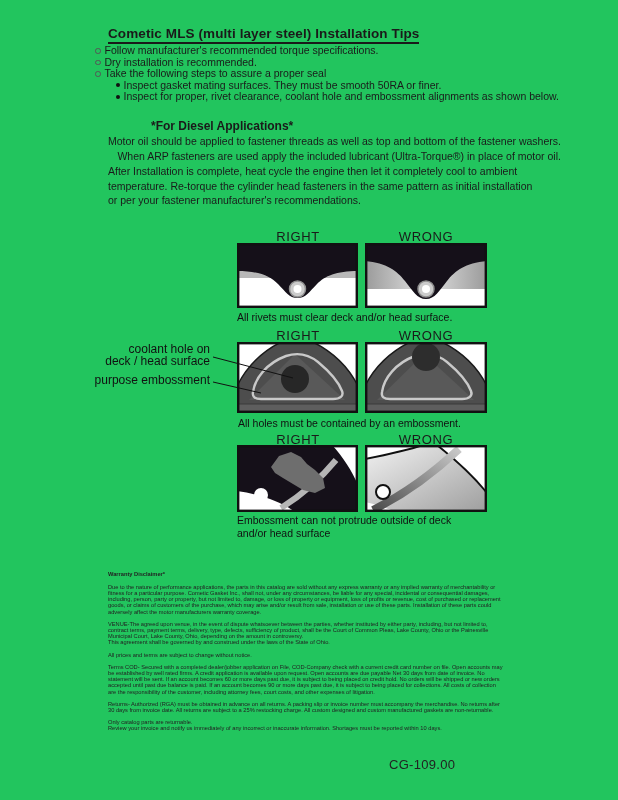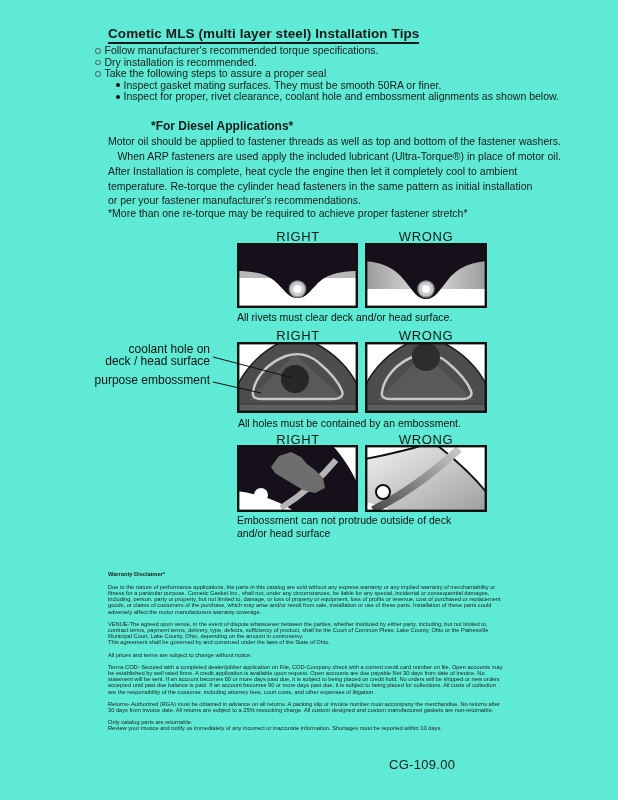--- a/index.html
+++ b/index.html
@@ -1,17 +1,17 @@
 <!DOCTYPE html>
 <html><head>
 <meta charset="utf-8">
 <style>
   html,body { margin:0; padding:0; background:#ffffff; }
   #page {
-    position:relative; width:618px; height:800px; background:#5eead4;
+    position:relative; width:618px; height:800px; background:#22c55e;
     font-family:"Liberation Sans", sans-serif; color:#1a1a1a; overflow:hidden;
   }
   .abs { position:absolute; }
   .pre { white-space:pre-line; }
 
   .doc-title {
     left:108px; top:26px; font-size:13.5px; font-weight:bold; letter-spacing:0.1px;
     border-bottom:2px solid #1a1a1a; padding-bottom:1px;
   }
 
@@ -72,21 +72,20 @@
       <span>Inspect for proper, rivet clearance, coolant hole and embossment alignments as shown below.</span>
     </div>
   </div>
 
   <div class="abs diesel-h">*For Diesel Applications*</div>
   <div class="abs body-p pre" style="top:134px;text-align:right;">Motor oil should be applied to fastener threads as well as top and bottom of the fastener washers.
 When ARP fasteners are used apply the included lubricant (Ultra-Torque®) in place of motor oil.</div>
   <div class="abs body-p pre" style="top:164px;">After Installation is complete, heat cycle the engine then let it completely cool to ambient
 temperature. Re-torque the cylinder head fasteners in the same pattern as initial installation
 or per your fastener manufacturer's recommendations.</div>
-  <div class="abs body-p" style="top:206px;">*More than one re-torque may be required to achieve proper fastener stretch*</div>
 
   <div class="abs rw-label" style="left:237px; top:229px;">RIGHT</div>
   <div class="abs rw-label" style="left:365px; top:229px;">WRONG</div>
 
   <svg class="panel" style="left:237px; top:243px;" width="121" height="65" viewBox="0 0 121 65">
     <rect width="121" height="65" fill="#ffffff"></rect>
     <rect x="0" y="28" width="121" height="7" fill="#b8b8b8"></rect>
     <path d="M0,0 H121 V28 C99,28 88,33 80,41 C72,49 69,55 60.5,55 C52,55 49,49 41,41 C33,33 22,28 0,28 Z" fill="#151019"></path>
     <circle cx="60.5" cy="46" r="8" fill="#cccccc" stroke="#8f8f8f" stroke-width="1.5"></circle>
     <circle cx="60.5" cy="46" r="4" fill="#ffffff"></circle>

